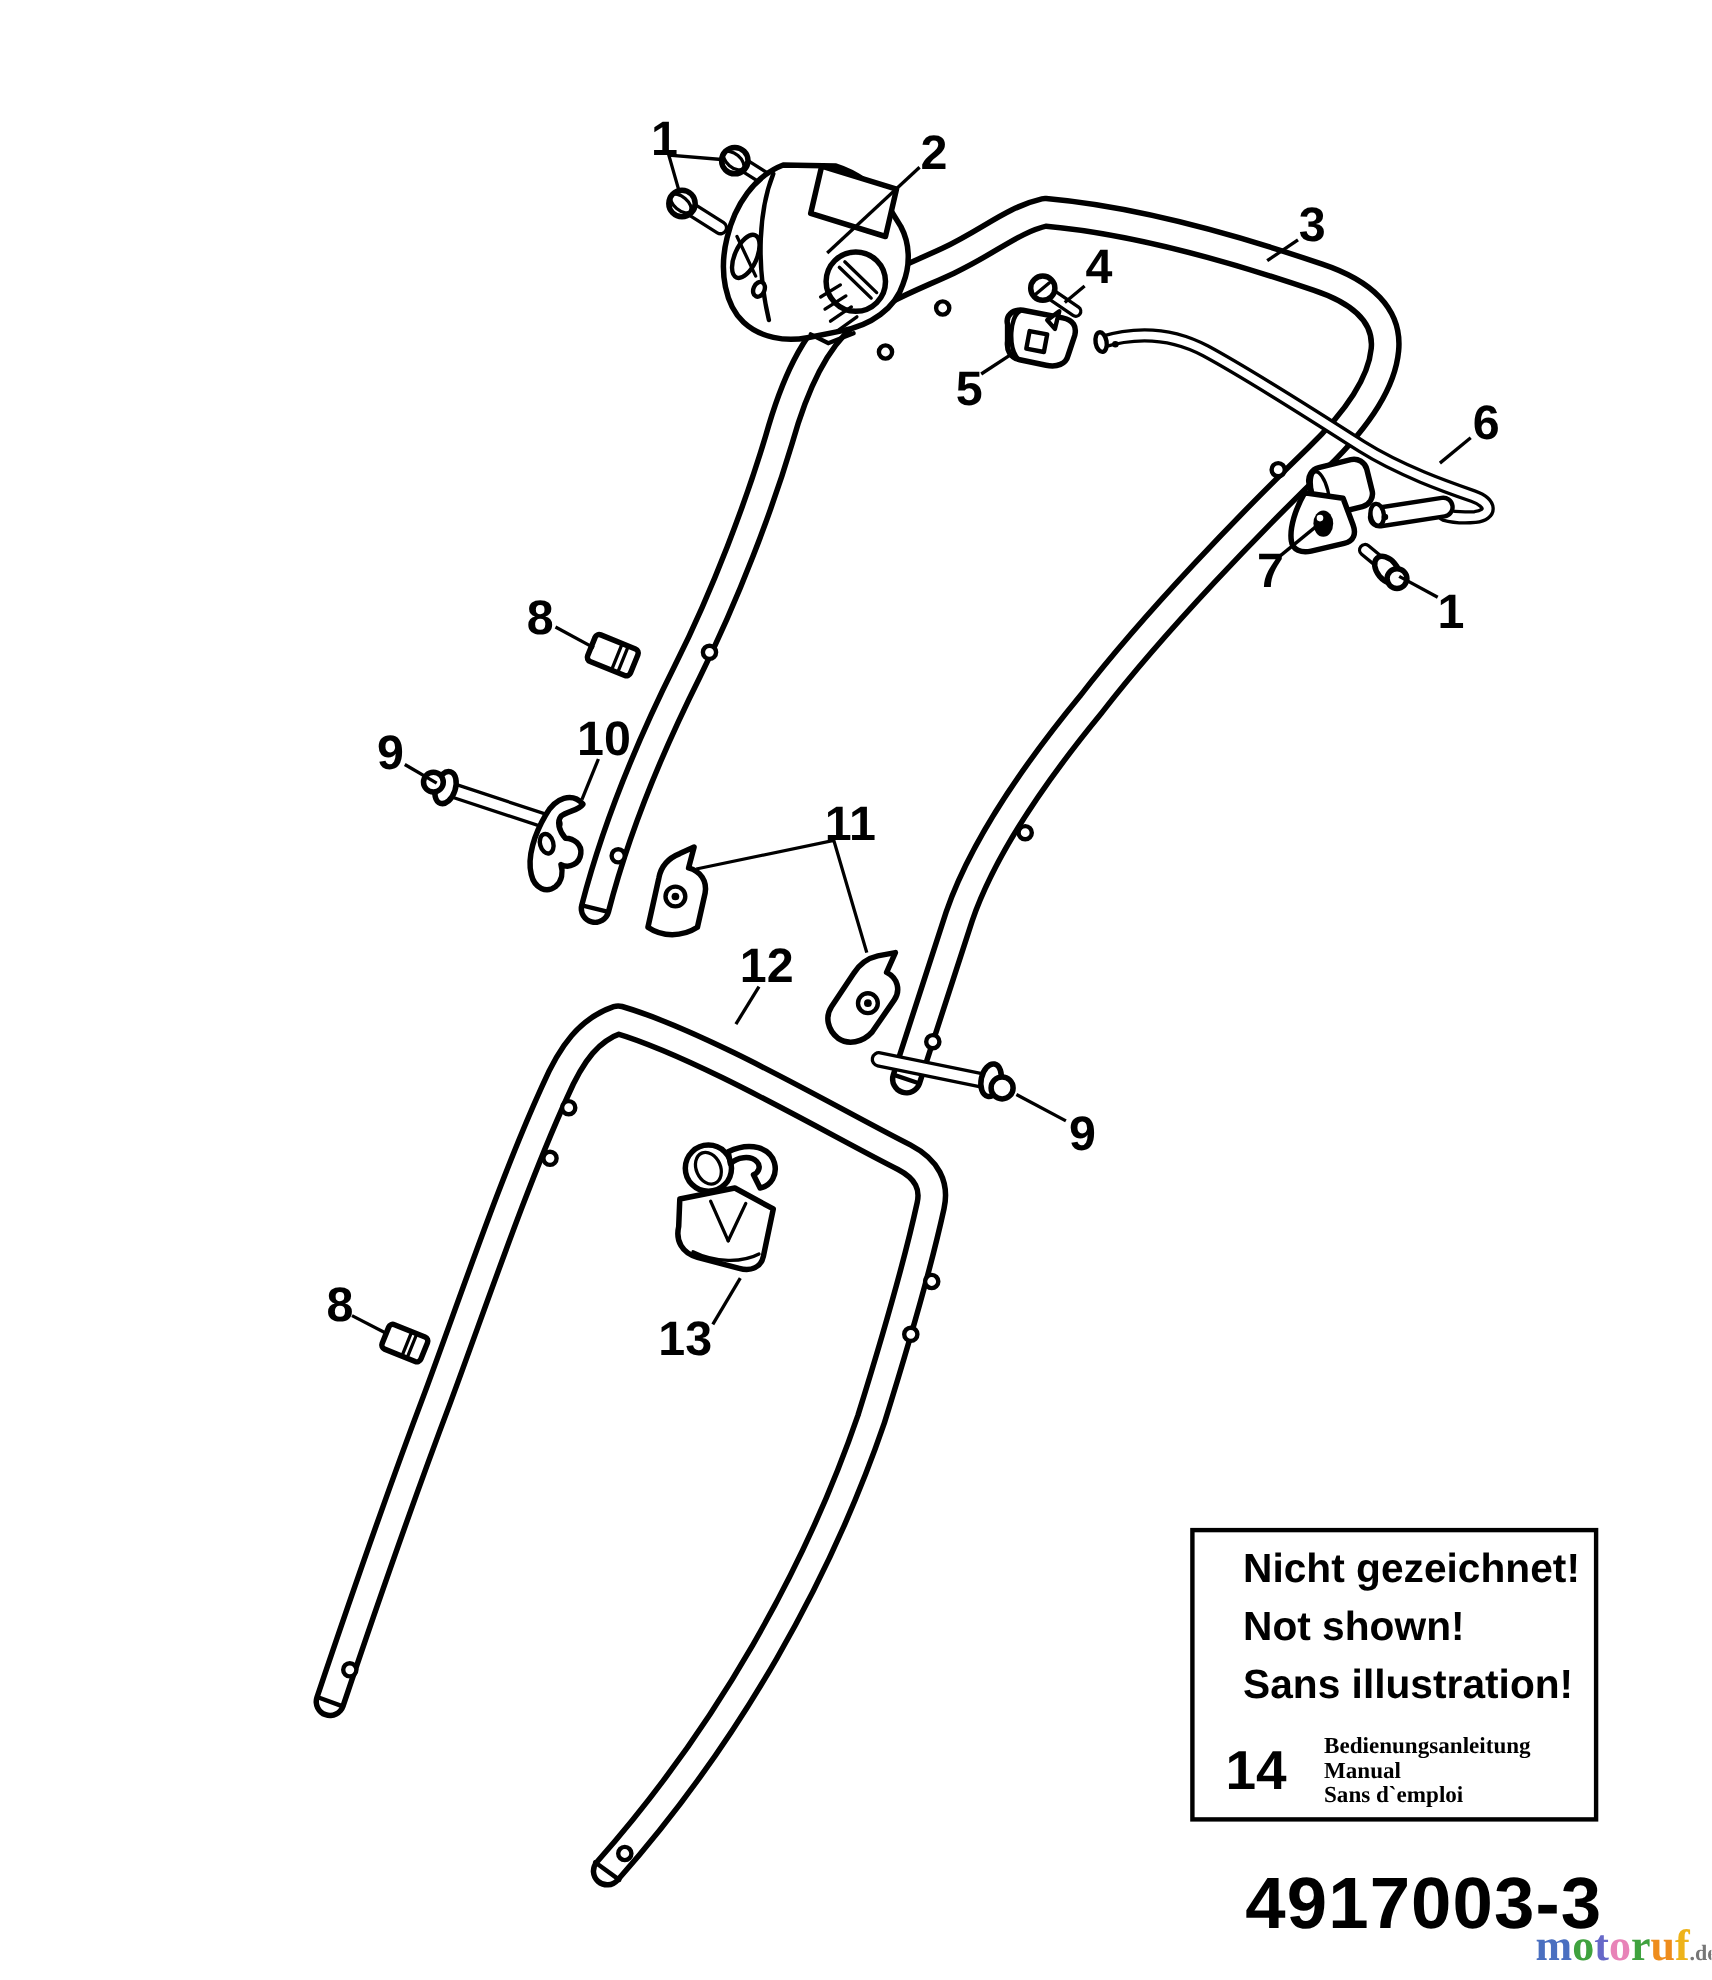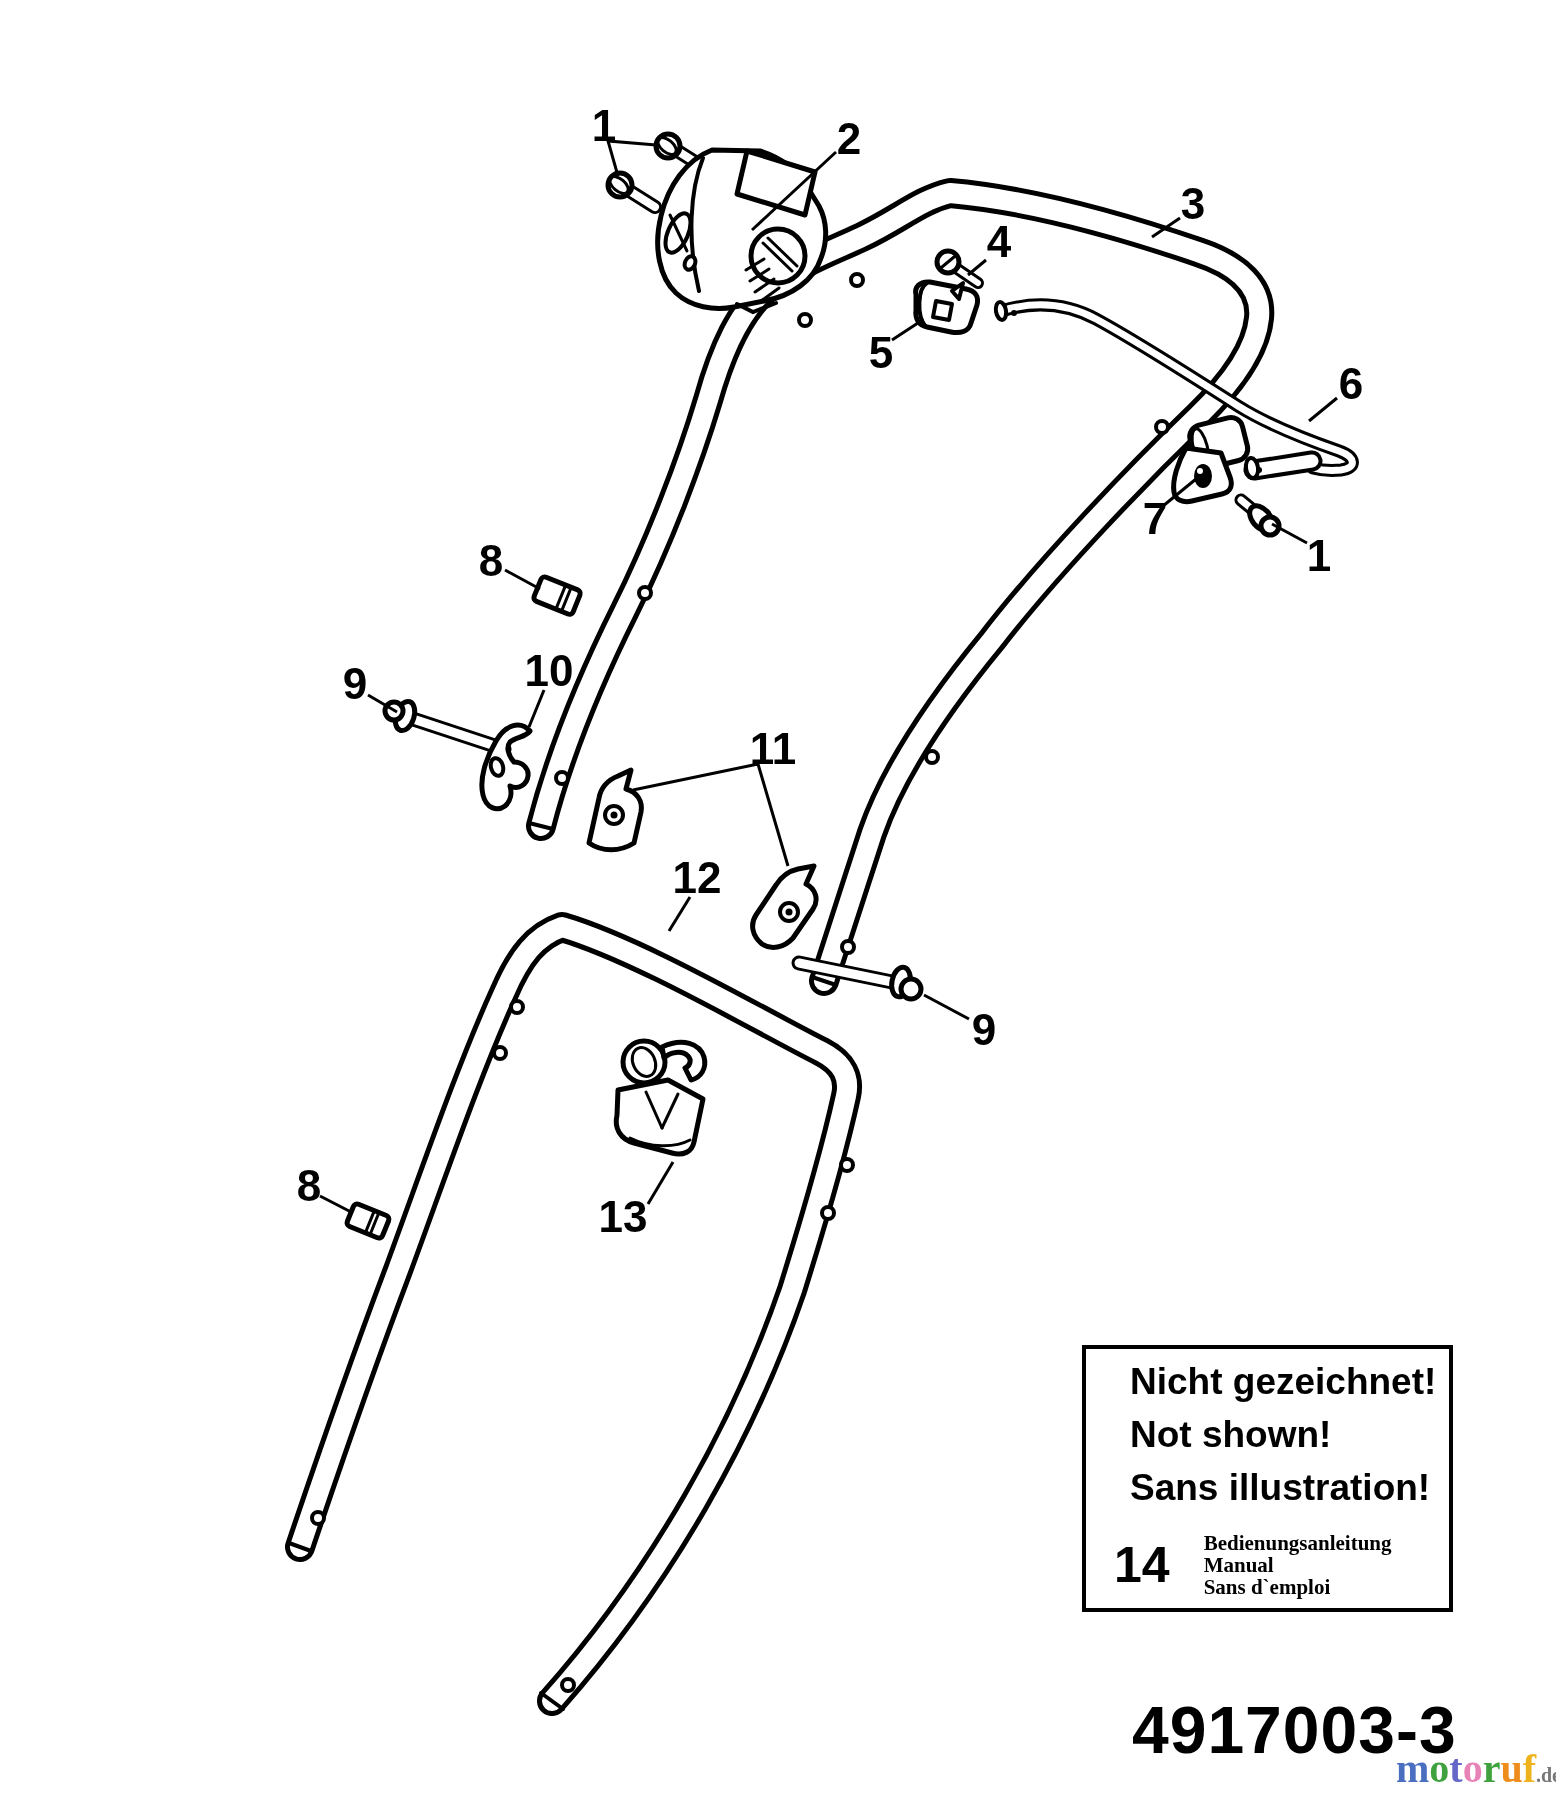--- a/index.html
+++ b/index.html
@@ -18,21 +18,21 @@
   .part4{fill:#fff;stroke:#000;stroke-width:4;stroke-linejoin:round;}
   .thin{stroke:#000;stroke-width:4;fill:none;stroke-linecap:round;}
   .thin3{stroke:#000;stroke-width:3;fill:none;stroke-linecap:round;}
   .leader{stroke:#000;stroke-width:3;fill:none;}
   .hole{fill:#fff;stroke:#000;stroke-width:4;}
   .shaft-b{stroke:#000;stroke-linecap:round;fill:none;}
   .shaft-w{stroke:#fff;stroke-linecap:round;fill:none;}
   .callout{font-family:"Liberation Sans",sans-serif;font-weight:bold;font-size:44px;fill:#000;}
 
   
-  .ns-box{position:absolute;left:1082px;top:1345px;width:371px;height:267px;
+  .ns-box{position:absolute;left:1082px;top:1389px;width:371px;height:267px;
           border:4px solid #000;box-sizing:border-box;color:#000;font-weight:bold;}
   .ns-head{margin:12px 0 0 44px;font-size:37px;line-height:41px;white-space:nowrap;}
   .ns-row{display:flex;align-items:center;margin:24px 0 0 28px;}
   .ns-num{font-size:50px;line-height:46px;}
   .ns-lines{margin-left:34px;font-size:21px;line-height:22px;white-space:nowrap;font-family:Liberation Serif, serif;}
 
   
   .doc-number{position:absolute;left:1132px;top:1692px;font-weight:bold;font-size:66px;
               letter-spacing:1px;color:#000;white-space:nowrap;}
   .logo{position:absolute;left:1396px;top:1749px;font-family:"Liberation Serif",serif;

